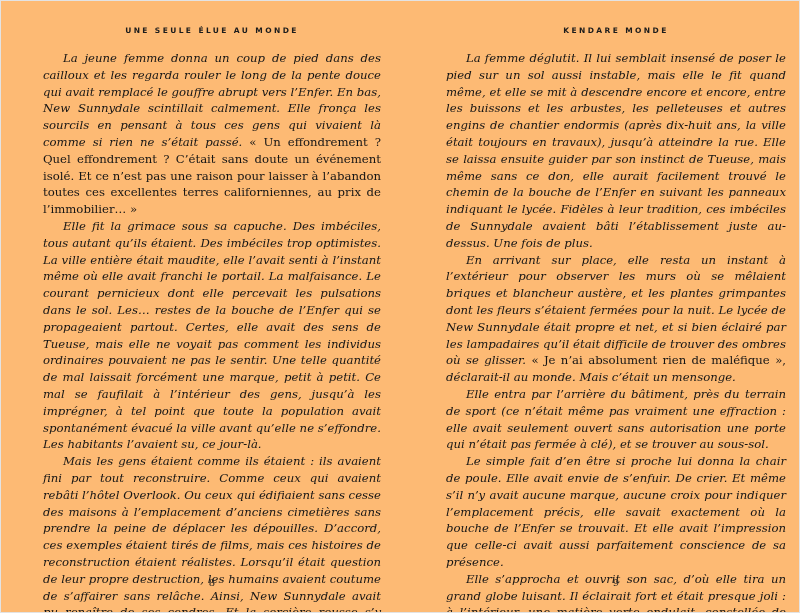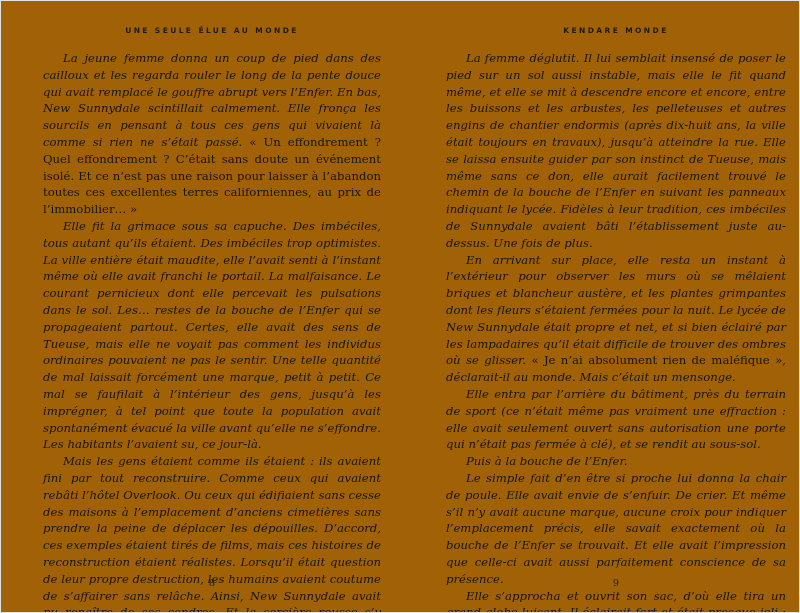--- a/index.html
+++ b/index.html
@@ -1,20 +1,20 @@
 <!DOCTYPE html>
 <html lang="fr"><head>
 <meta charset="utf-8">
 <style>
   html, body { margin: 0; padding: 0; background: #fff; }
   .spread {
     position: relative;
     width: 800px;
     height: 613px;
-    background: #a16207;
+    background: #fdba74;
     border: 1px solid #e3e3e3;
     box-sizing: border-box;
     display: flex;
     overflow: hidden;
     font-family: "DejaVu Serif", serif;
     color: #1a1a1a;
   }
   .page {
     position: relative;
     width: 400px;
@@ -77,22 +77,21 @@
     </div>
     <div class="folio">8</div>
   </div>
 
   <div class="page right">
     <div class="text-col">
       <div class="running-head">KENDARE MONDE</div>
       <div class="page-body">
           <p class="para"><span class="italic">La femme déglutit. Il lui semblait insensé de poser le pied sur un sol aussi instable, mais elle le fit quand même, et elle se mit à descendre encore et encore, entre les buissons et les arbustes, les pelleteuses et autres engins de chantier endormis (après dix-huit ans, la ville était toujours en travaux), jusqu’à atteindre la rue. Elle se laissa ensuite guider par son instinct de Tueuse, mais même sans ce don, elle aurait facilement trouvé le chemin de la bouche de l’Enfer en suivant les panneaux indiquant le lycée. Fidèles à leur tradition, ces imbéciles de Sunnydale avaient bâti l’établissement juste au-dessus. Une fois de plus.</span></p>
           <p class="para"><span class="italic">En arrivant sur place, elle resta un instant à l’extérieur pour observer les murs où se mêlaient briques et blancheur austère, et les plantes grimpantes dont les fleurs s’étaient fermées pour la nuit. Le lycée de New Sunnydale était propre et net, et si bien éclairé par les lampadaires qu’il était difficile de trouver des ombres où se glisser. </span><span class="roman">« Je n’ai absolument rien de maléfique »,</span><span class="italic"> déclarait-il au monde. Mais c’était un mensonge.</span></p>
-          <p class="para"><span class="italic">Elle entra par l’arrière du bâtiment, près du terrain de sport (ce n’était même pas vraiment une effraction : elle avait seulement ouvert sans autorisation une porte qui n’était pas fermée à clé), et se rendit au sous-sol.</span></p>
-          <p class="para"><span class="italic">Puis à la bouche de l’Enfer.</span></p>
+          <p class="para"><span class="italic">Elle entra par l’arrière du bâtiment, près du terrain de sport (ce n’était même pas vraiment une effraction : elle avait seulement ouvert sans autorisation une porte qui n’était pas fermée à clé), et se trouver au sous-sol.</span></p>
           <p class="para"><span class="italic">Le simple fait d’en être si proche lui donna la chair de poule. Elle avait envie de s’enfuir. De crier. Et même s’il n’y avait aucune marque, aucune croix pour indiquer l’emplacement précis, elle savait exactement où la bouche de l’Enfer se trouvait. Et elle avait l’impression que celle-ci avait aussi parfaitement conscience de sa présence.</span></p>
           <p class="para"><span class="italic">Elle s’approcha et ouvrit son sac, d’où elle tira un grand globe luisant. Il éclairait fort et était presque joli : à l’intérieur, une matière verte ondulait, constellée de bleu, comme des paillettes sur une mer de peinture épaisse. Il ressemblait un peu à une boule de</span></p>
         </div>
     </div>
     <div class="folio">9</div>
   </div>
 
 </div>
 
 </body></html>

